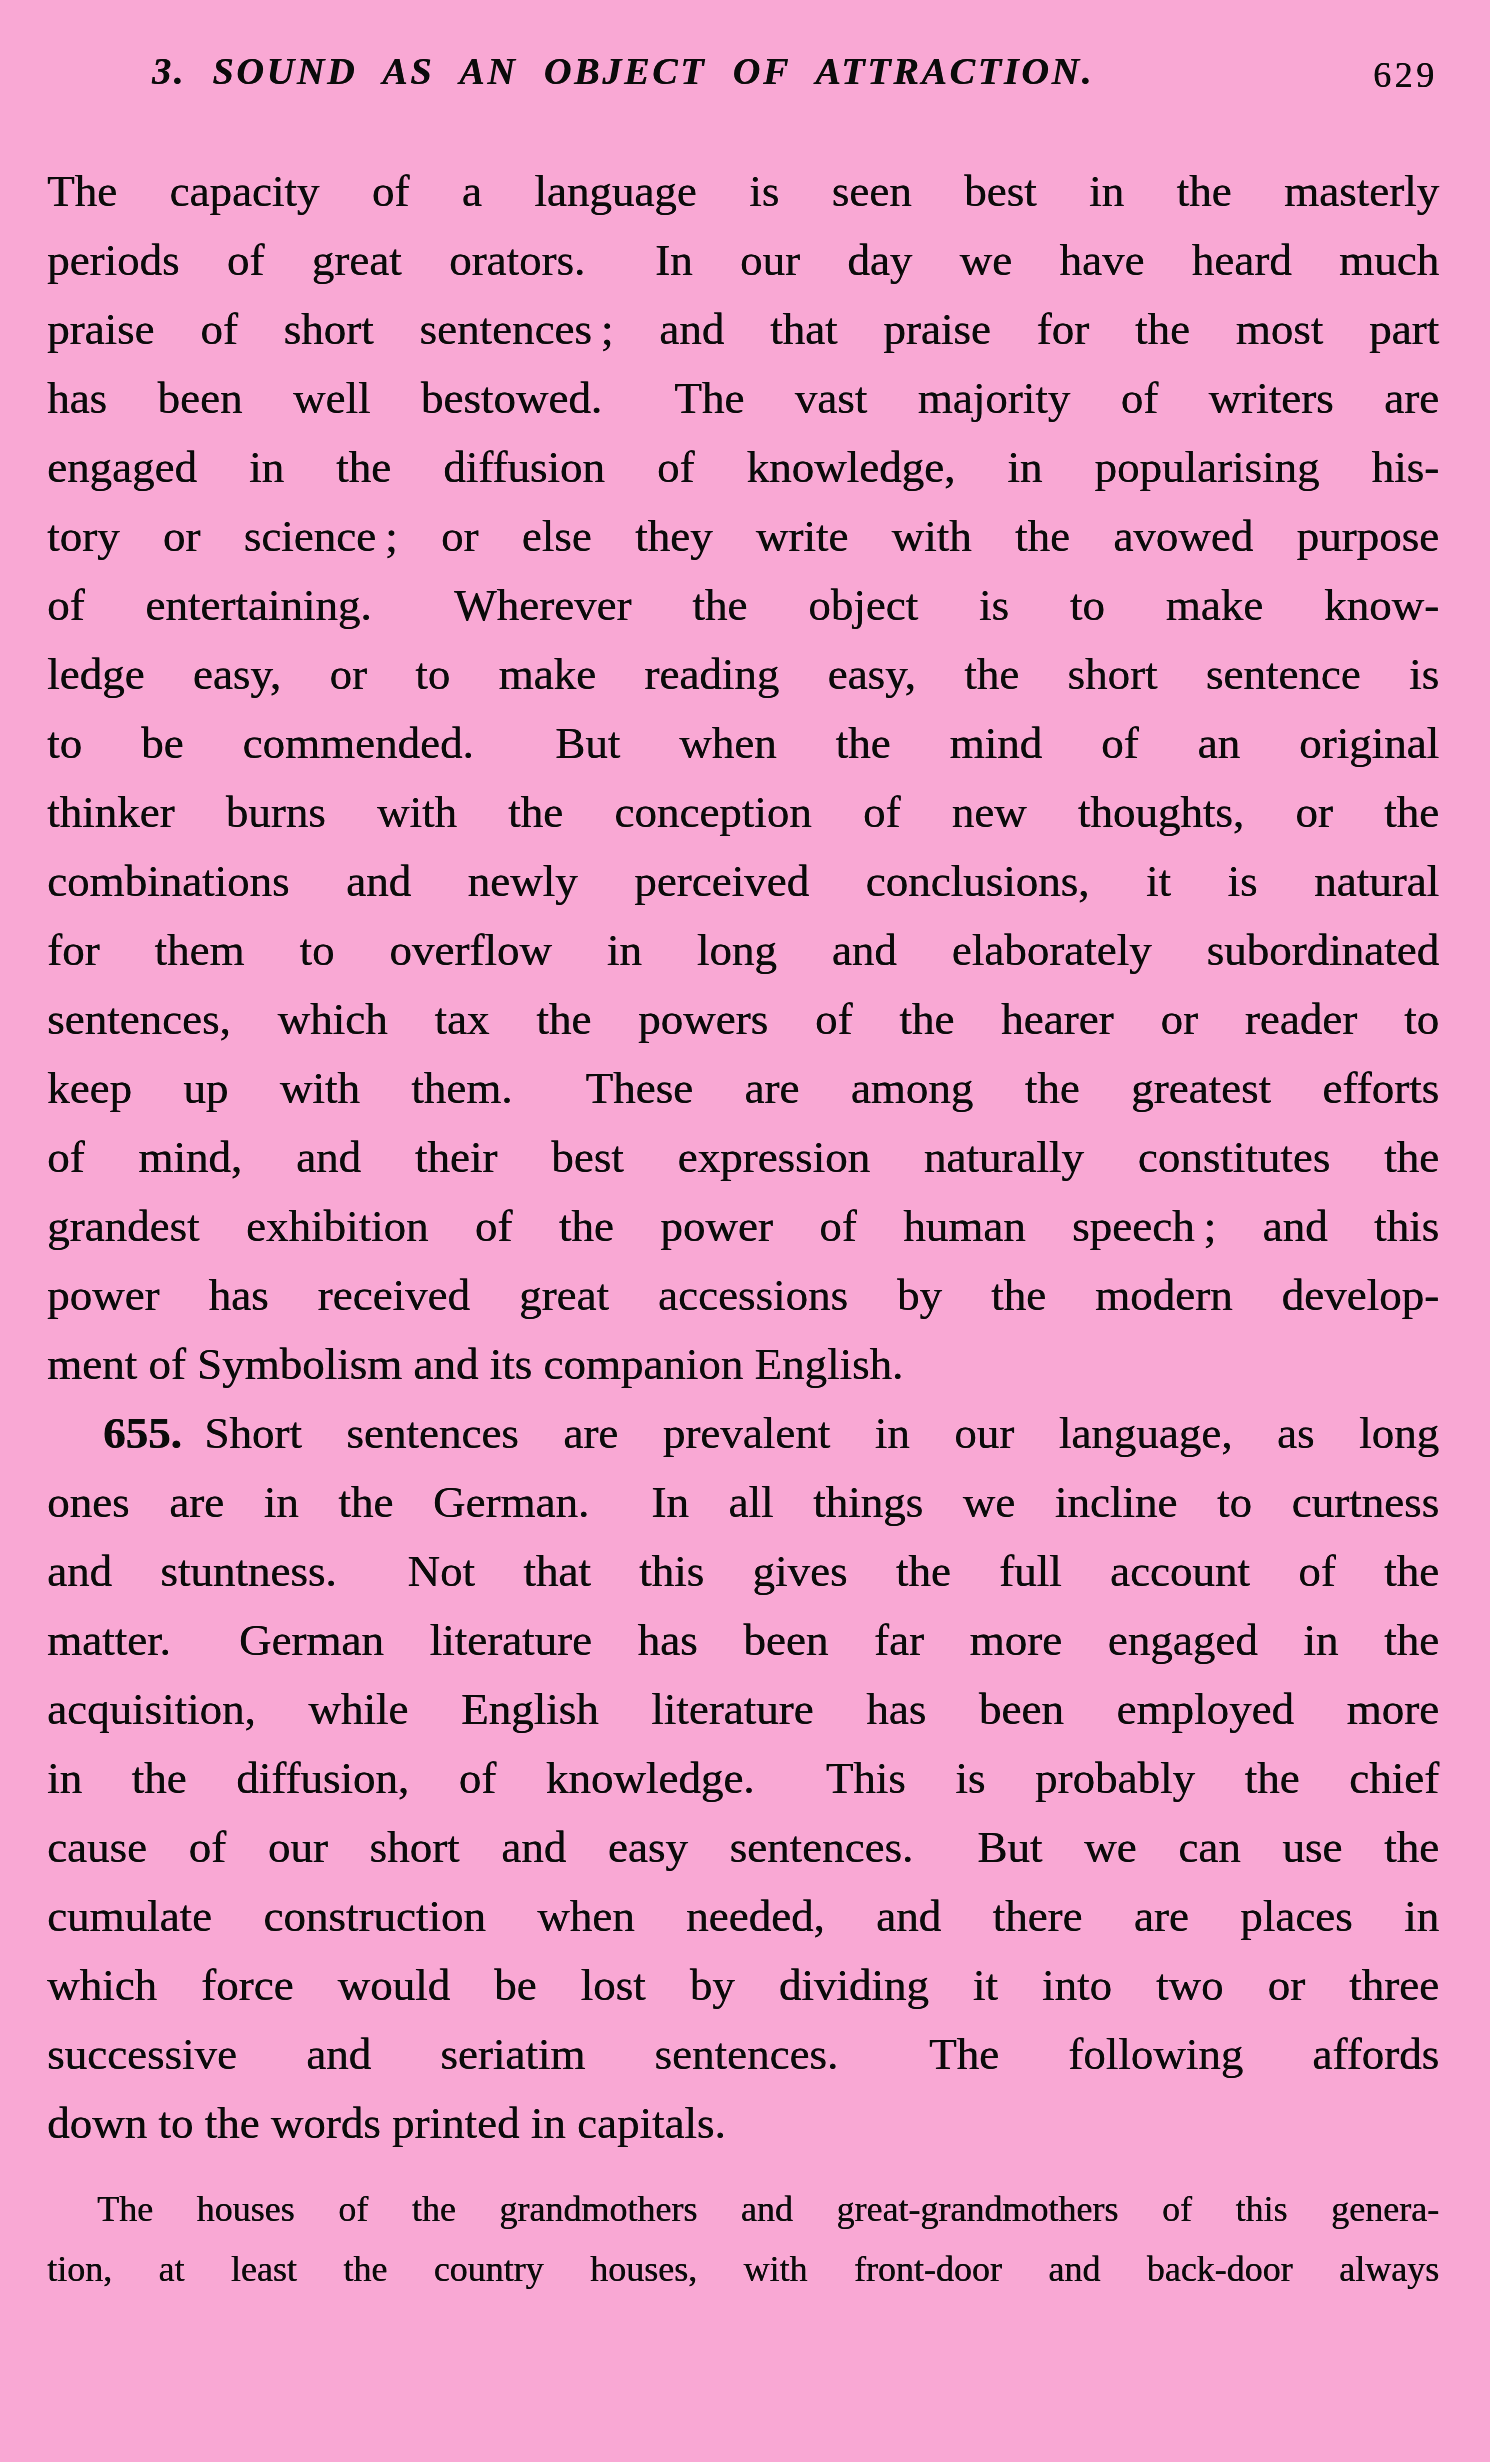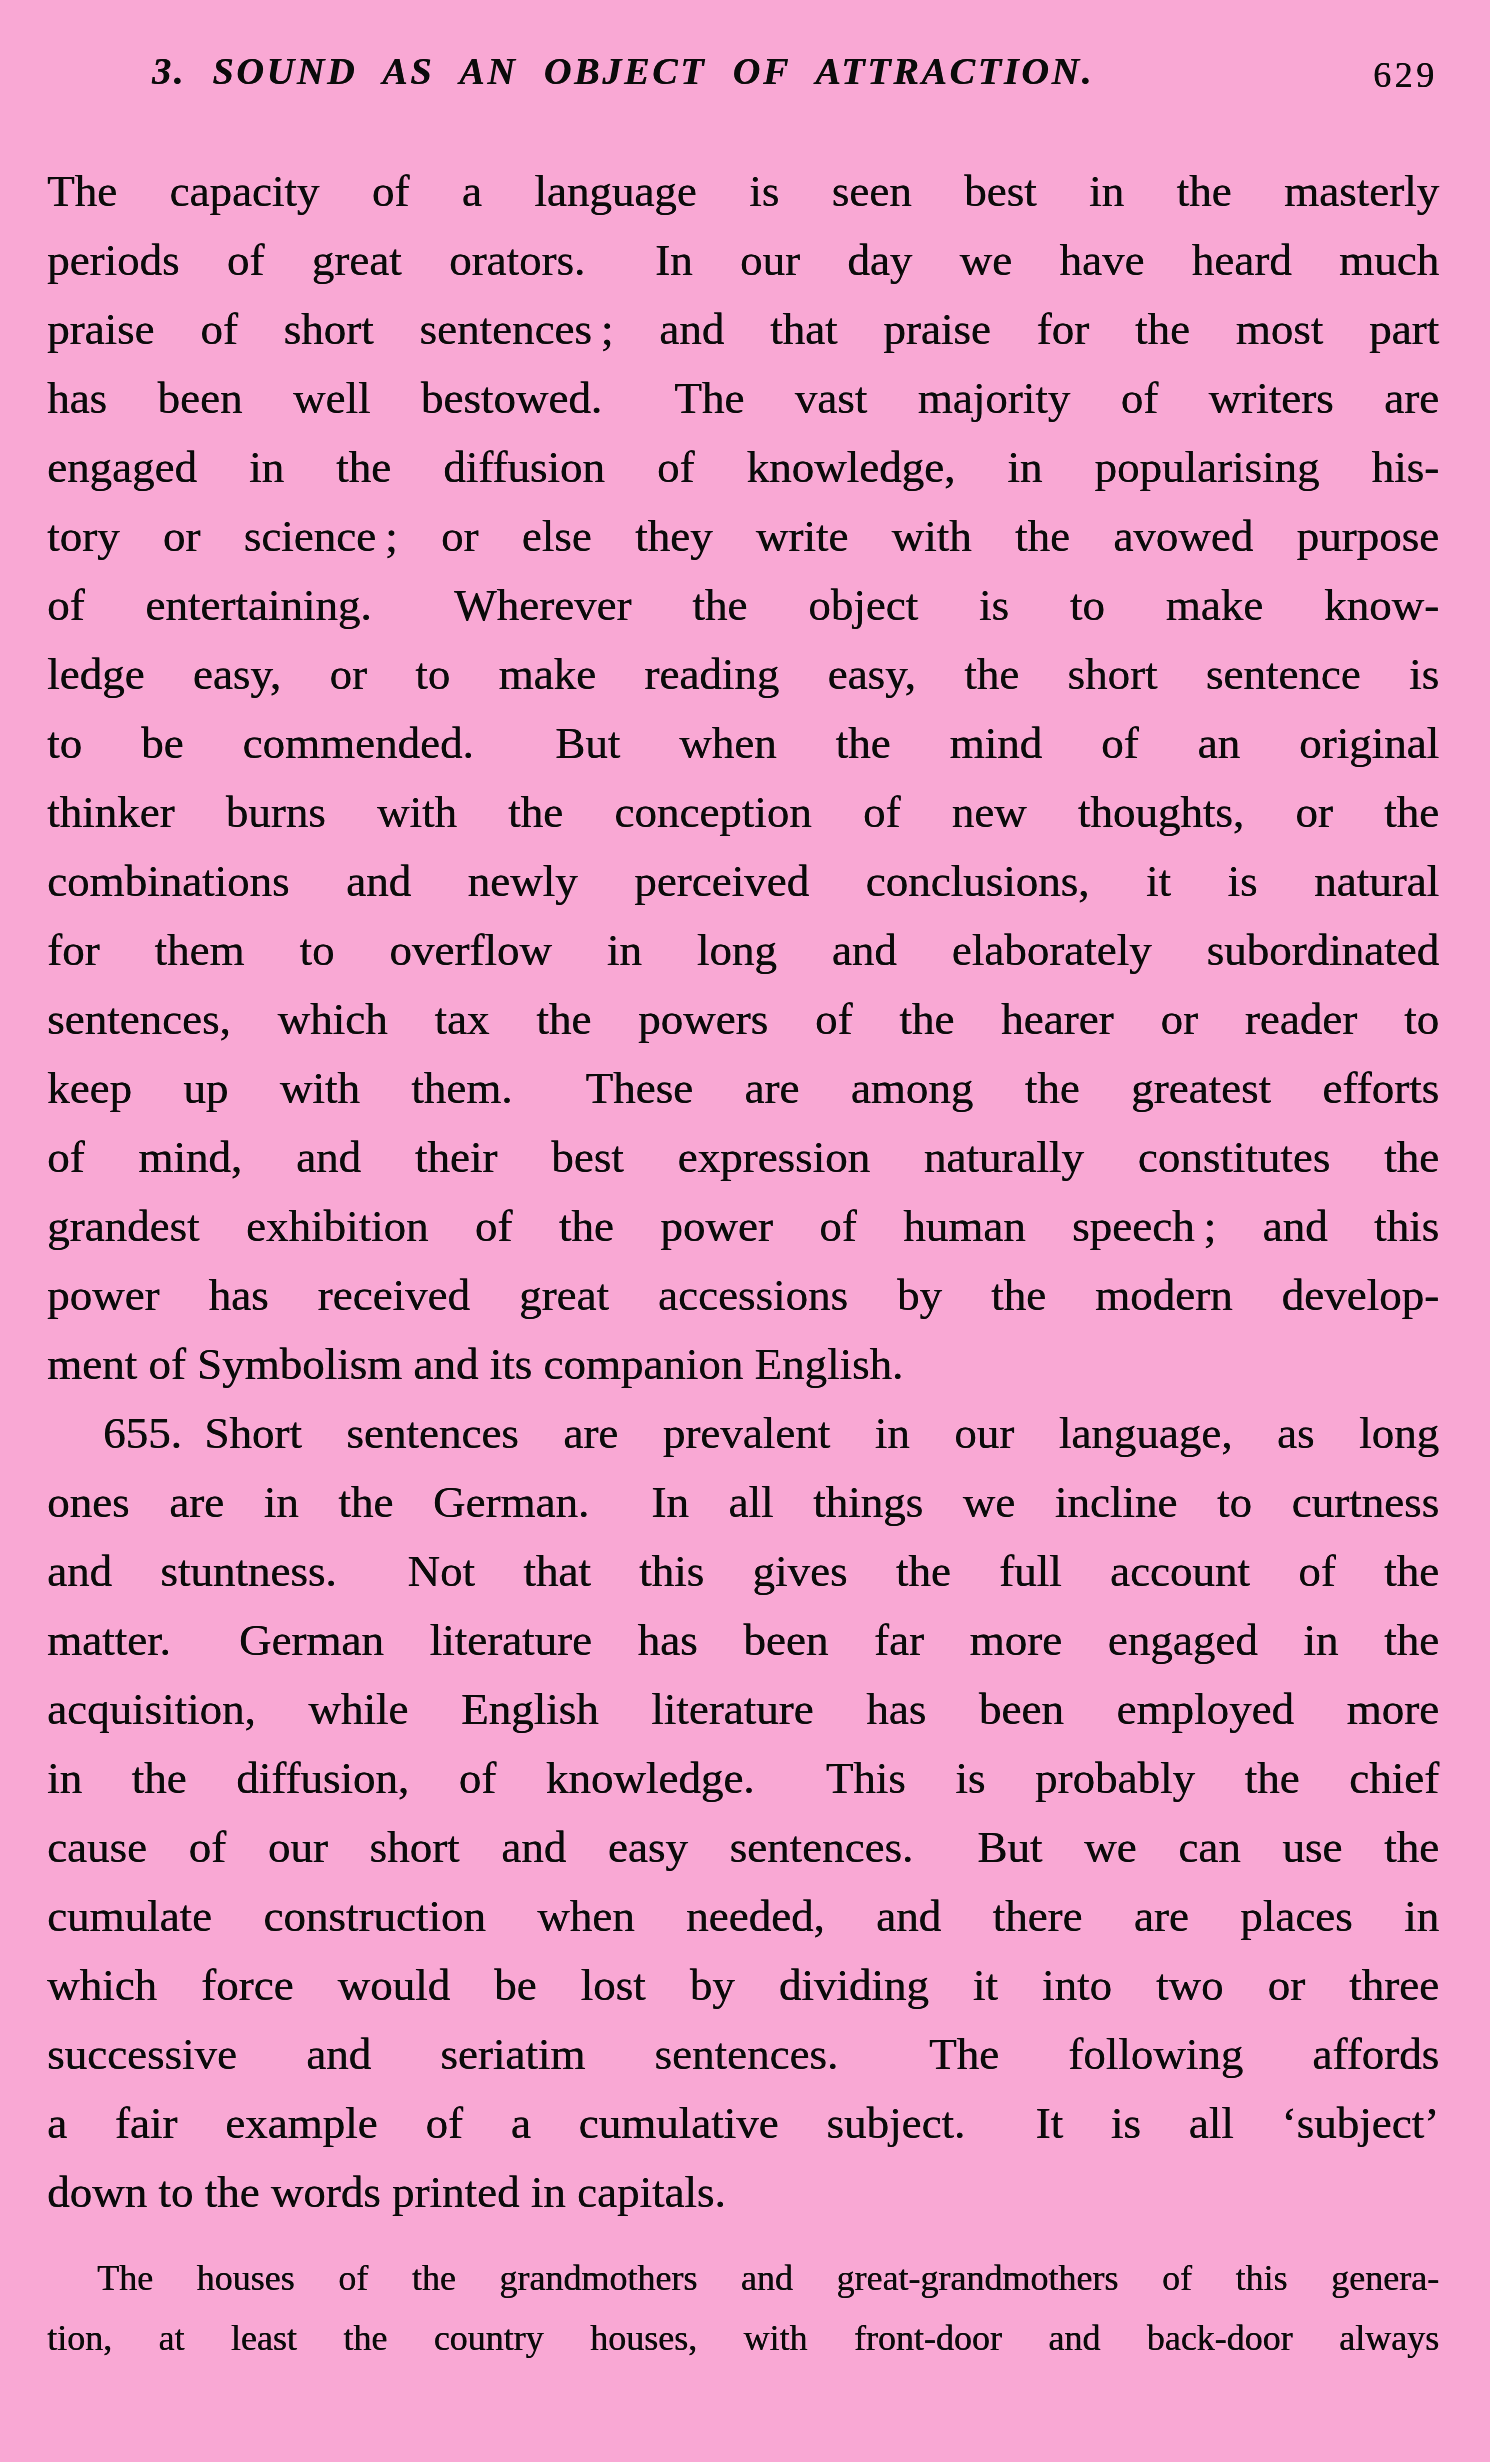--- a/index.html
+++ b/index.html
@@ -62,21 +62,21 @@
     font-size: 36px;
     line-height: 60px;
   }
   .line.indent-sm {
     padding-left: 50px;
   }
   .line.gap {
     margin-top: 21px;
   }
   .line b {
-    font-weight: normal;
+    font-weight: bold;
   }
 </style>
 </head>
 <body>
 
 <div class="page">
   <div class="running-head">
     <span class="head-title">3. SOUND AS AN OBJECT OF ATTRACTION.</span>
     <span class="head-pagenum">629</span>
   </div>
@@ -102,19 +102,18 @@
       <div class="line indent"><b>655.</b> <span>Short sentences are prevalent in our language, as long</span></div>
       <div class="line"><span>ones are in the German.  In all things we incline to curtness</span></div>
       <div class="line"><span>and stuntness.  Not that this gives the full account of the</span></div>
       <div class="line"><span>matter.  German literature has been far more engaged in the</span></div>
       <div class="line"><span>acquisition, while English literature has been employed more</span></div>
       <div class="line"><span>in the diffusion, of knowledge.  This is probably the chief</span></div>
       <div class="line"><span>cause of our short and easy sentences.  But we can use the</span></div>
       <div class="line"><span>cumulate construction when needed, and there are places in</span></div>
       <div class="line"><span>which force would be lost by dividing it into two or three</span></div>
       <div class="line"><span>successive and seriatim sentences.  The following affords</span></div>
-      <div class="line"><span>a fair example of a cumulative subject.  It is all ‘subject’</span></div>
       <div class="line last"><span>down to the words printed in capitals.</span></div>
       <div class="line small indent-sm gap"><span>The houses of the grandmothers and great-grandmothers of this genera-</span></div>
       <div class="line small"><span>tion, at least the country houses, with front-door and back-door always</span></div>
     </div>
 </div>
 
 
 </body></html>

